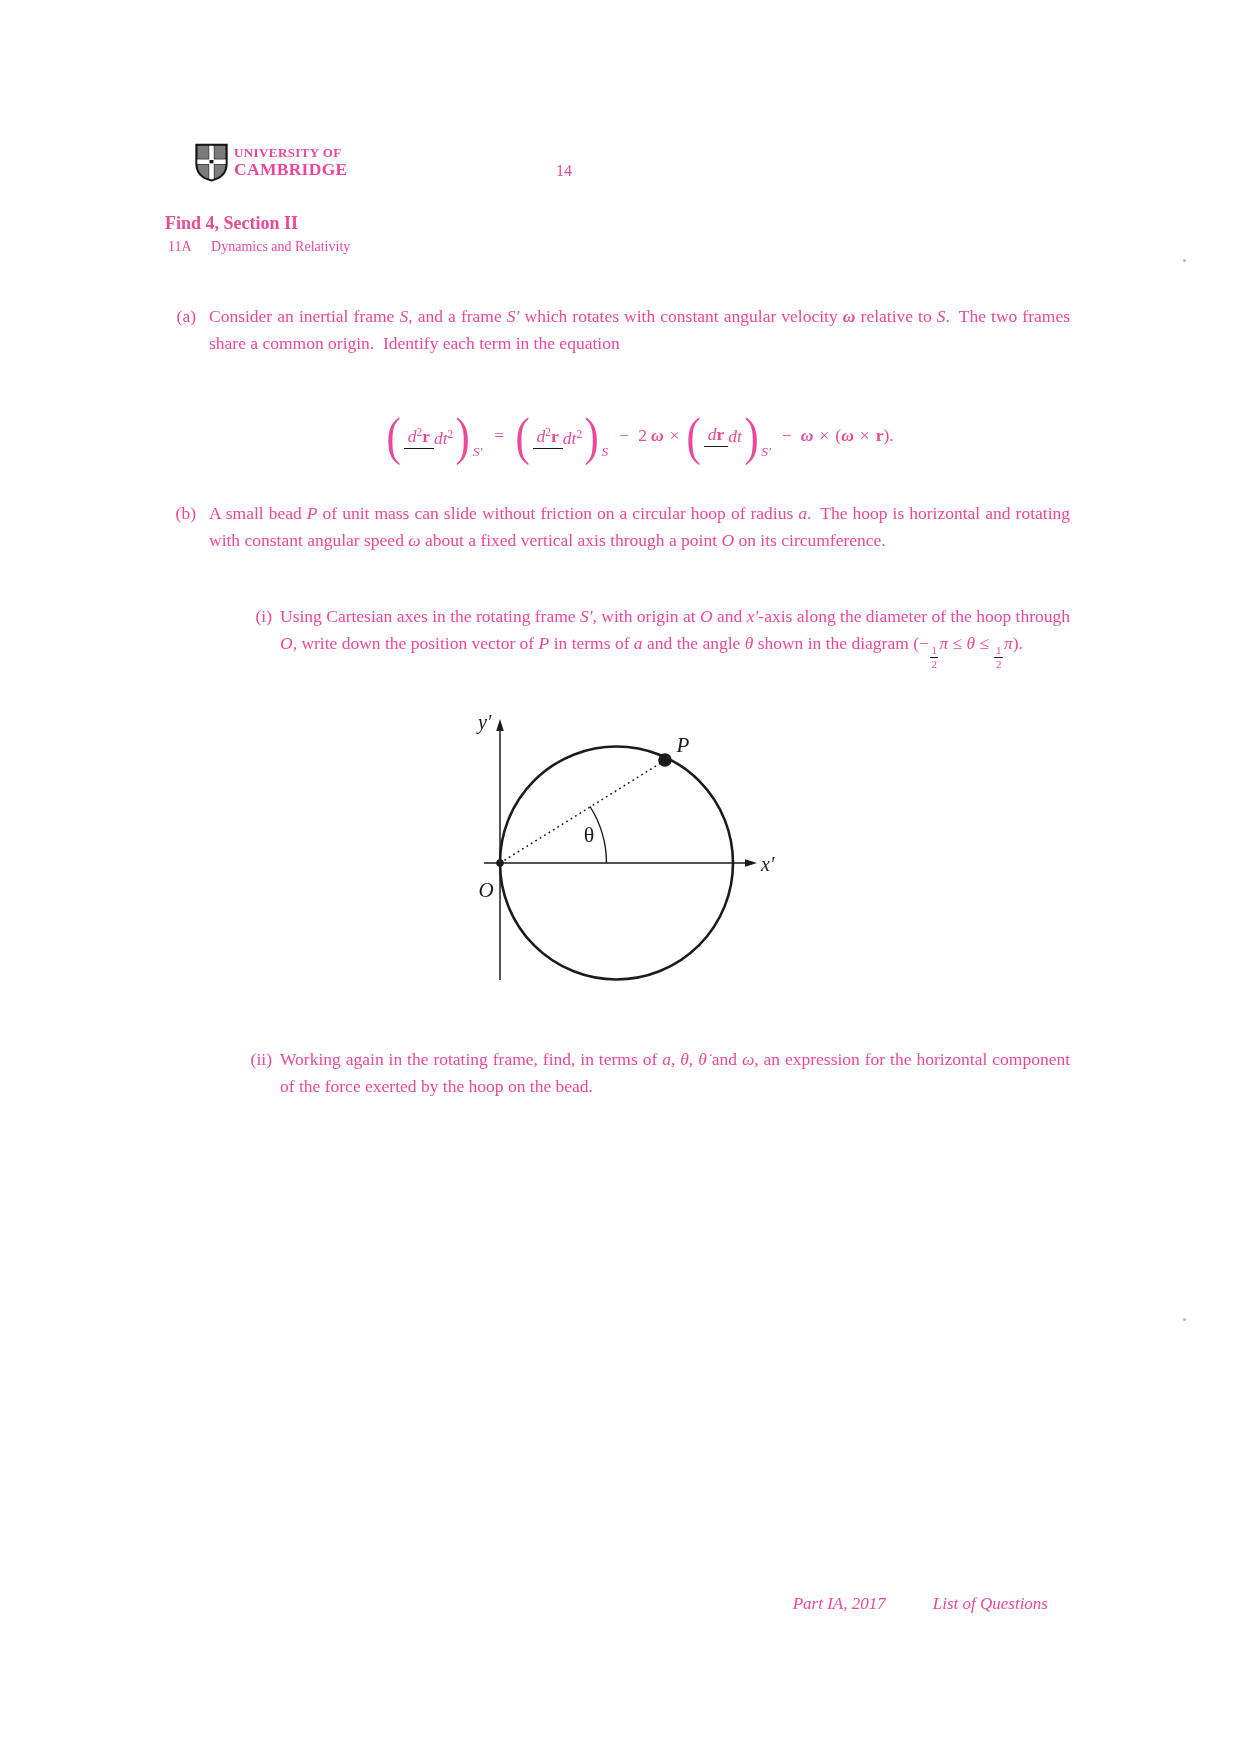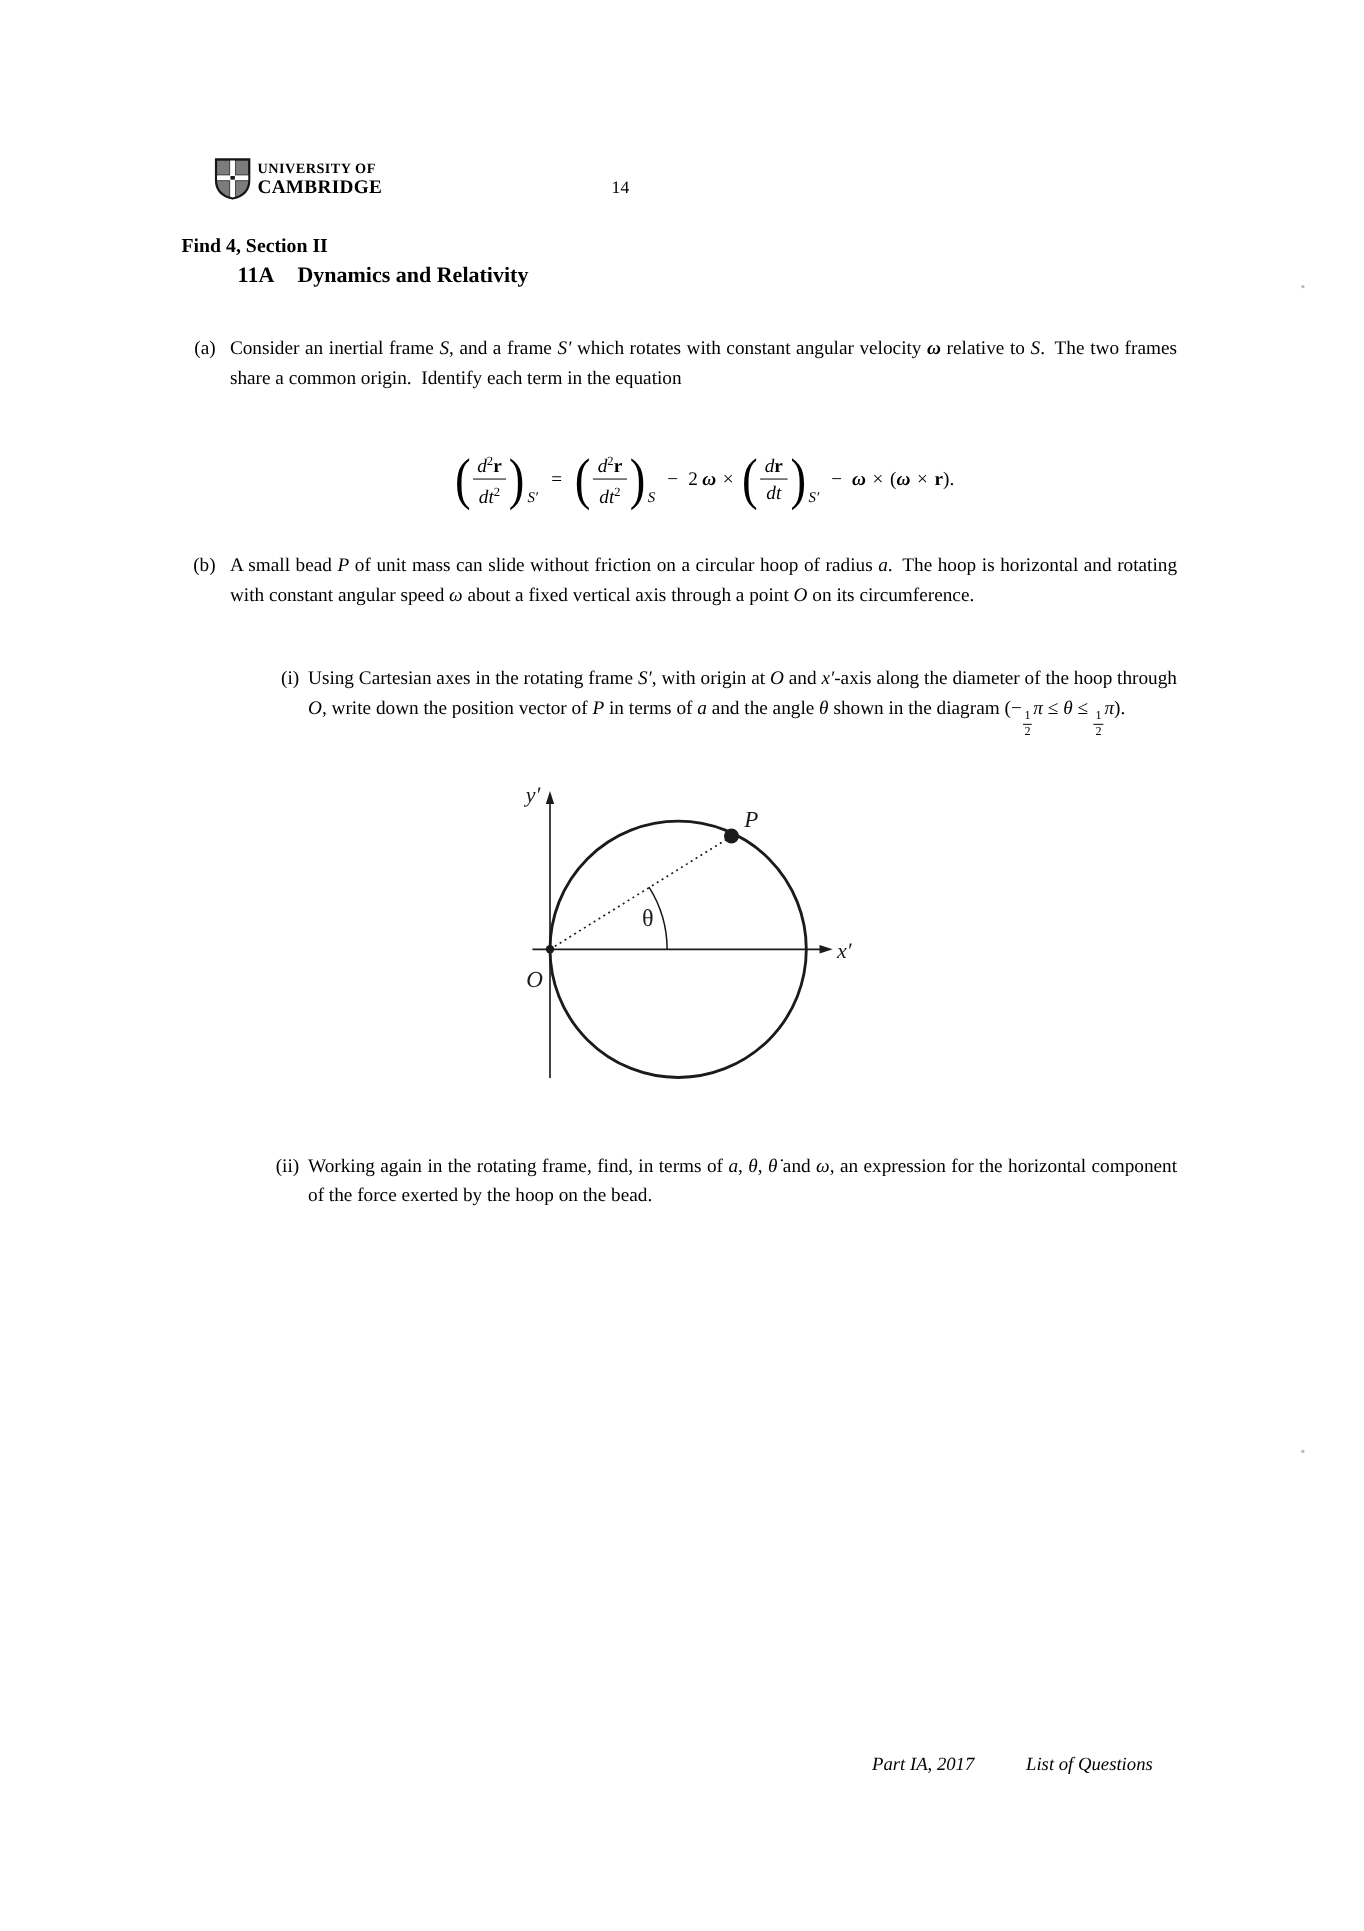--- a/index.html
+++ b/index.html
@@ -1,47 +1,47 @@
 <!DOCTYPE html>
 <html><head>
 <meta charset="utf-8">
 <style>
   html,body{margin:0;padding:0;background:#e8e8e8;}
   .page{
     position:relative; width:1240px; height:1755px; background:#ffffff;
-    font-family:"Liberation Serif","DejaVu Serif",serif; color:#000000;
+    font-family:"Liberation Serif","DejaVu Serif",serif; color:#ec4899;
     margin:0 auto; overflow:hidden;
   }
   
   .crest{position:absolute; left:195px; top:143px; width:33px; height:39px;}
   .wordmark{position:absolute; left:234px; top:146px; line-height:1;}
   .wm1{font-size:13px; font-weight:700; letter-spacing:0.4px; display:block;}
   .wm2{font-size:17.5px; font-weight:700; letter-spacing:0.3px; display:block; margin-top:2px;}
   .pagenum{position:absolute; left:534px; top:162px; width:60px; text-align:center; font-size:16px;}
   
   .title1{position:absolute; left:165px; top:213px; font-size:18px; font-weight:700;}
-  .title2{position:absolute; left:168px; top:239px; font-size:20px; font-weight:700;margin-left:48px;}
+  .title2{position:absolute; left:168px; top:239px; font-size:14px; font-weight:400;}
   .title2 .code{margin-right:16px;}
   
   .para{position:absolute; text-align:justify; font-size:17.5px; line-height:27px;}
   .plabel{position:absolute; right:100%; white-space:nowrap; text-align:right;}
   .pad13{padding-right:13px;} .pad8{padding-right:8px;}
   .i{font-style:italic;}
   .bi{font-style:italic; font-weight:700;}
   .bf{font-weight:700;}
   
   .sfrac{display:inline-flex; flex-direction:column; align-items:center; line-height:1;
          font-size:11px; vertical-align:-5px; margin:0 1px;}
   .sfrac .sn{border-bottom:1px solid #1b1b1b; padding:0 1.5px 1px;}
   .sfrac .sd{padding-top:1px;}
   
   .eq{position:absolute; left:209px; top:402px; width:861px; height:66px;
       display:flex; align-items:center; justify-content:center; font-size:17.5px;}
   .bigp{font-size:52px; line-height:0; position:relative; top:2px; transform:scaleX(0.82);}
-  .frac{display:inline-flex; flex-direction:column; align-items:center; text-align:center; margin:16px 1px;}
+  .frac{display:inline-flex; flex-direction:row; align-items:center; text-align:center; margin:16px 1px;}
   .frac .fn{border-bottom:1.4px solid #1b1b1b; padding:0 4px 2px; line-height:20px;}
   .frac .fd{padding-top:2px; line-height:20px;}
   .frac sup{font-size:11.5px; vertical-align:6px;}
   .psub{font-size:13.5px; font-style:italic; position:relative; top:17px; margin:0 2px 0 1px;}
   .op-eq{margin:0 10px;}
   .op-minus{margin:0 9px;}
   .op-times{margin:0 6px;}
   .coef{margin-right:4px;}
   
   .diagram{position:absolute; left:455px; top:693px;}

